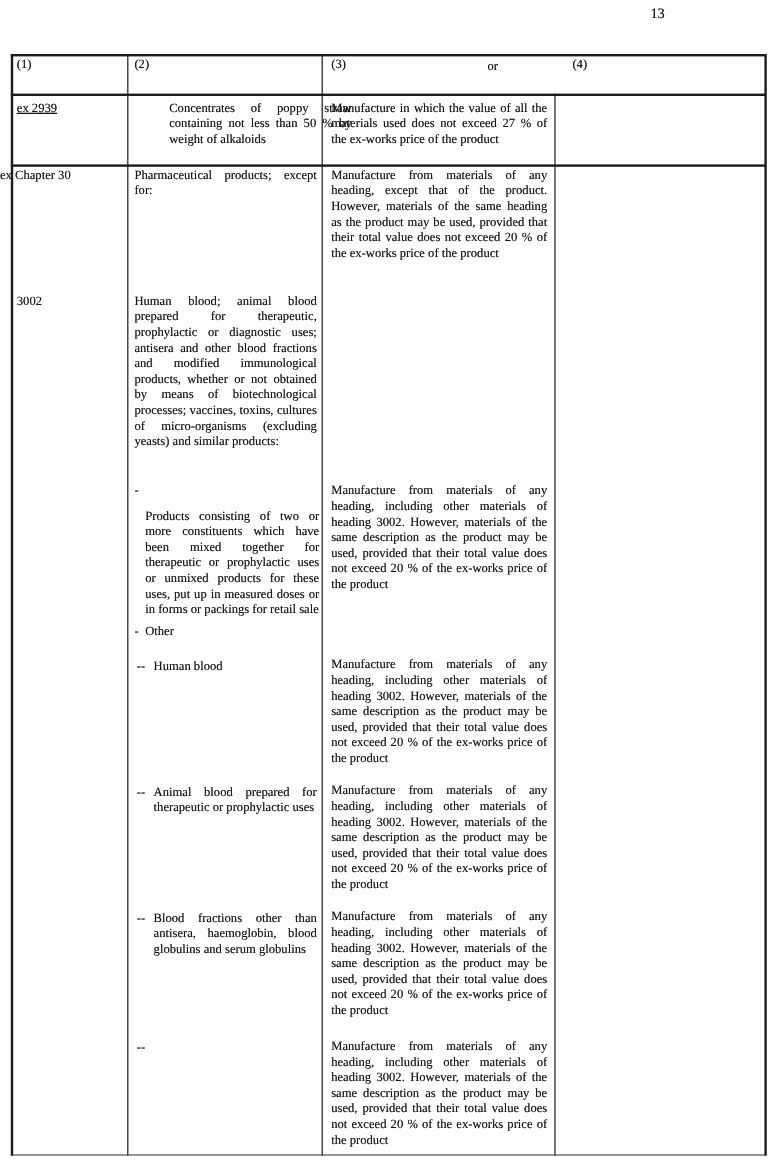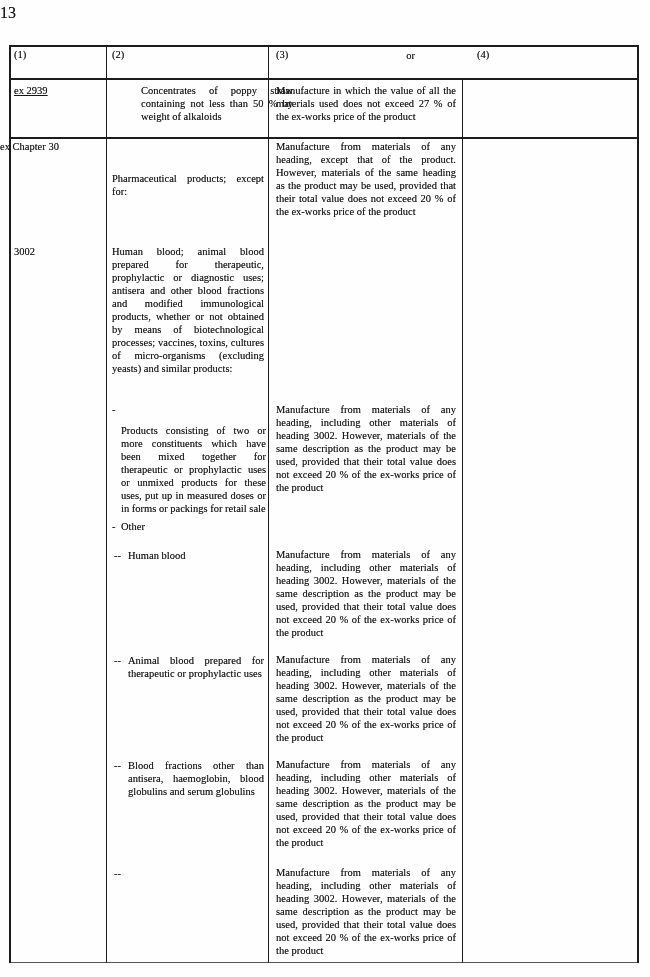--- a/index.html
+++ b/index.html
@@ -15,21 +15,21 @@
     position:absolute;
     font-size:10.5px;
     line-height:13px;
     text-shadow:0 0 0.45px rgba(10,10,10,0.55);
     white-space:normal;
   }
   .just{text-align:justify;}
   .ln{position:absolute;background:#1c1c1c;}
   .pageno{
     position:absolute;left:0;top:4px;width:554px;
-    text-align:left;font-size:16px;
+    text-align:right;font-size:12px;
     text-shadow:0 0 0.45px rgba(10,10,10,0.55);
   }
 </style>
 </head>
 <body>
 
 <div class="page">
 
   <div class="pageno">13</div>
 
@@ -47,21 +47,21 @@
   <div class="t" style="left:112px;top:48px;">(2)</div>
   <div class="t" style="left:276px;top:48px;">(3)</div>
   <div class="t" style="left:340px;top:49px;width:75px;text-align:right;">or</div>
   <div class="t" style="left:477px;top:48px;">(4)</div>
 
   <div class="t" style="left:14px;top:84px;text-decoration:underline;">ex 2939</div>
   <div class="t just" style="left:112px;top:84px;width:152px;margin-left:29px;">Concentrates of poppy straw containing not less than 50 % by weight of alkaloids</div>
   <div class="t just" style="left:276px;top:84px;width:180px;">Manufacture in which the value of all the materials used does not exceed 27 % of the ex-works price of the product</div>
 
   <div class="t" style="left:0;top:140px;">ex Chapter 30</div>
-  <div class="t just" style="left:112px;top:140px;width:152px;margin-top:32px;">Pharmaceutical products; except for:</div>
+  <div class="t just" style="left:112px;top:140px;width:152px;">Pharmaceutical products; except for:</div>
   <div class="t just" style="left:276px;top:140px;width:180px;">Manufacture from materials of any heading, except that of the product. However, materials of the same heading as the product may be used, provided that their total value does not exceed 20 % of the ex-works price of the product</div>
 
   <div class="t" style="left:14px;top:245px;">3002</div>
   <div class="t just" style="left:112px;top:245px;width:152px;">Human blood; animal blood prepared for therapeutic, prophylactic or diagnostic uses; antisera and other blood fractions and modified immunological products, whether or not obtained by means of biotechnological processes; vaccines, toxins, cultures of micro-organisms (excluding yeasts) and similar products:</div>
 
   <div class="t" style="left:112px;top:403px;">-</div>
   <div class="t just" style="left:121px;top:403px;width:145px;margin-top:21px;">Products consisting of two or more constituents which have been mixed together for therapeutic or prophylactic uses or unmixed products for these uses, put up in measured doses or in forms or packings for retail sale</div>
   <div class="t just" style="left:276px;top:403px;width:180px;">Manufacture from materials of any heading, including other materials of heading 3002. However, materials of the same description as the product may be used, provided that their total value does not exceed 20 % of the ex-works price of the product</div>
 
   <div class="t" style="left:112px;top:520px;">-</div>

